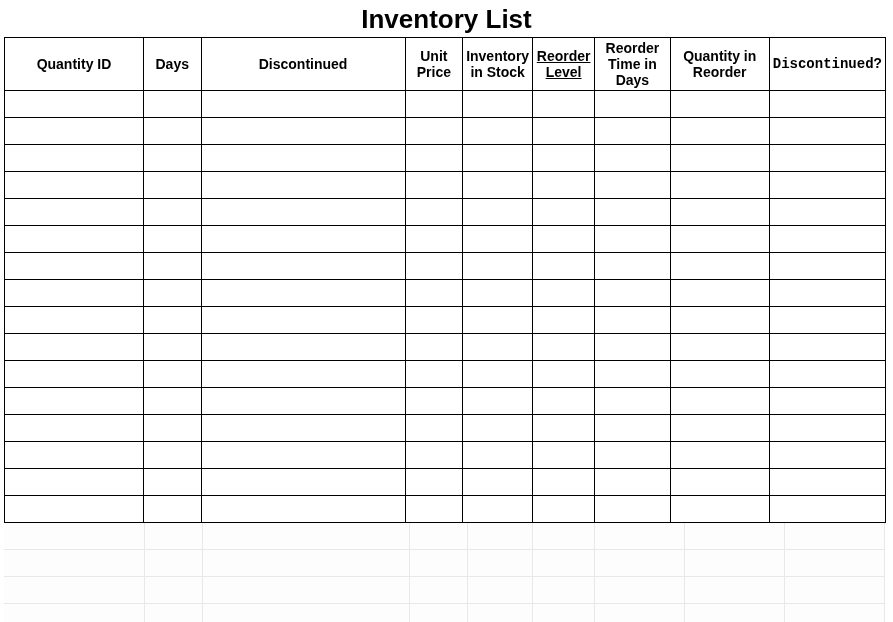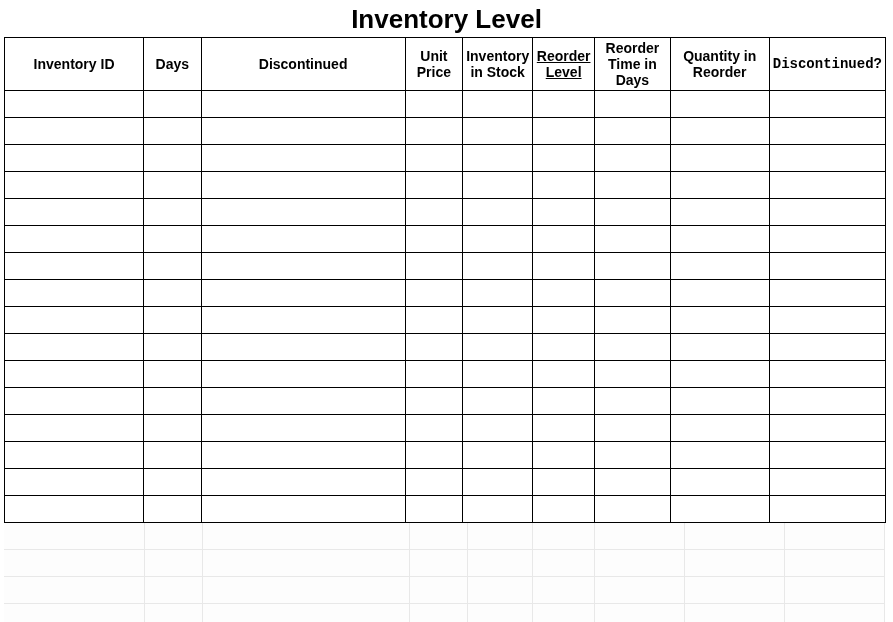--- a/index.html
+++ b/index.html
@@ -62,26 +62,26 @@
     }
     .faint-cell {
       border-bottom: 1px solid #e8e8e8;
       border-right: 1px solid #e8e8e8;
       background: #fdfdfd;
     }
   </style>
 </head>
 <body>
 
-<div class="title">Inventory Level</div>
+<div class="title">Inventory List</div>
 
 <table>
   <thead>
     <tr id="header-row">
-        <th class="col-id">Inventory ID</th>
+        <th class="col-id">Quantity ID</th>
         <th class="col-name">Days</th>
         <th class="col-desc">Discontinued</th>
         <th class="col-price">Unit Price</th>
         <th class="col-qty">Inventory in Stock</th>
         <th class="col-reorder-level">Reorder Level</th>
         <th class="col-reorder-time">Reorder Time in Days</th>
         <th class="col-qty-reorder">Quantity in Reorder</th>
         <th class="col-disc">Discontinued?</th>
       </tr>
   </thead>

